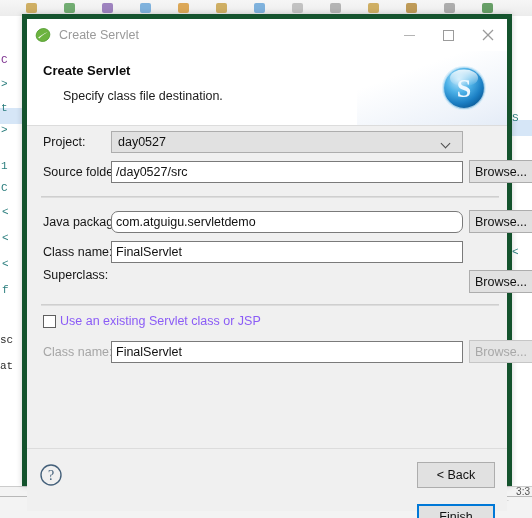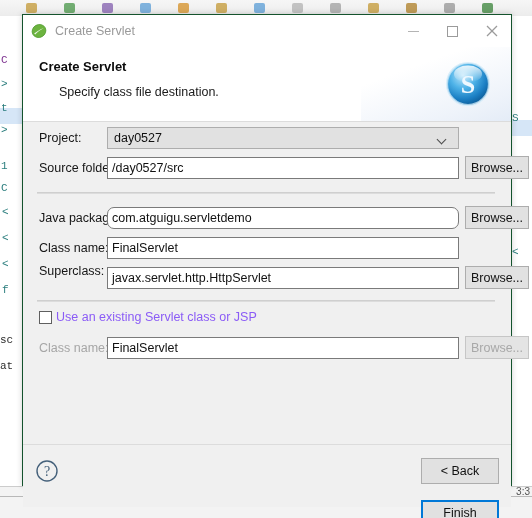--- a/index.html
+++ b/index.html
@@ -103,21 +103,21 @@
     font-size: 10px;
     color: #555;
   }
 
   
   .dialog {
     position: absolute;
     left: 22px; top: 14px;
     width: 490px; height: 472px;
     background: #f0f0f0;
-    border: 1px solid #14532d;
+    border: 5px solid #14532d;
     box-shadow: 0 0 6px rgba(0,0,0,.18);
     box-sizing: border-box;
   }
 
   .titlebar {
     position: relative;
     height: 32px;
     background: #ffffff;
     display: flex;
     align-items: center;
@@ -440,21 +440,20 @@
       <div class="sep" style="top:70px;"></div>
 
       <div class="lbl" style="left:16px; top:89px;">Java package:</div>
       <div class="field" style="left:84px; top:85px; width:352px;border-radius:7px;">com.atguigu.servletdemo</div>
       <div class="browse" style="left:442px; top:84px;">Browse...</div>
 
       <div class="lbl" style="left:16px; top:119px;">Class name:</div>
       <div class="field" style="left:84px; top:115px; width:352px;">FinalServlet</div>
 
       <div class="lbl" style="left:16px; top:142px;">Superclass:</div>
-      <div class="field" style="left:84px; top:145px; width:352px;">javax.servlet.http.HttpServlet</div>
       <div class="browse" style="left:442px; top:144px;">Browse...</div>
 
       <div class="sep" style="top:178px;"></div>
 
       <div class="cbrow" style="top:188px;">
         <span class="cbox"></span>
         <span class="cblabel">Use an existing Servlet class or JSP</span>
       </div>
 
       <div class="lbl disabled" style="left:16px; top:219px;">Class name:</div>

